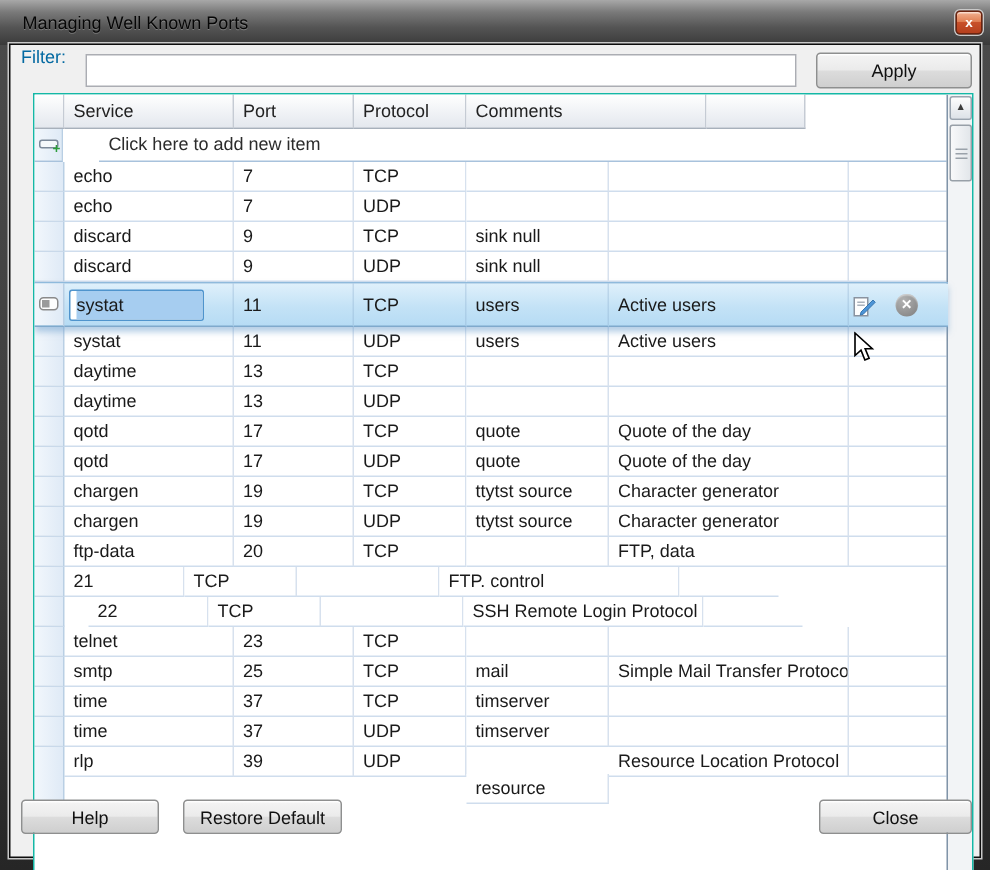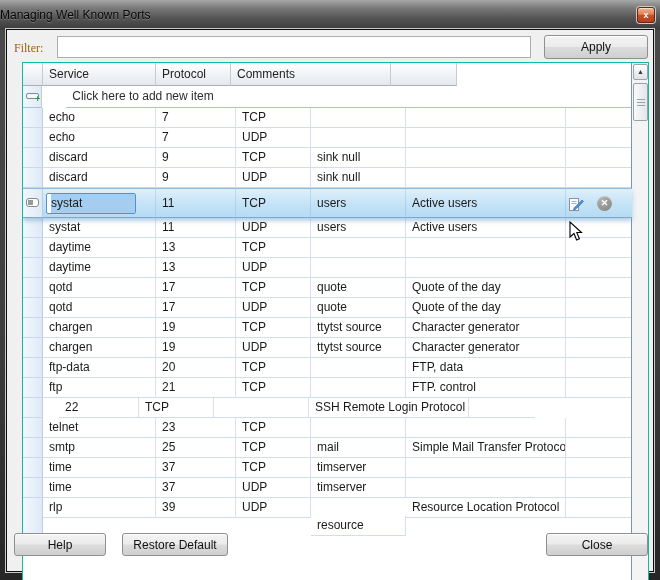--- a/index.html
+++ b/index.html
@@ -2,31 +2,31 @@
 <html><head>
 <meta charset="utf-8">
 <style>
   * { margin:0; padding:0; box-sizing:border-box; }
   html,body { width:660px; height:580px; }
   body { font-family:"Liberation Sans", sans-serif; font-size:12px; color:#1a1a1a; position:relative; overflow:hidden; }
 
   
   .window { position:absolute; inset:0; background:linear-gradient(180deg,#9b9b9b 0px,#6e6e6e 14px,#4a4a4a 30px,#3d3d3d 60%,#262626 100%); }
   .titlebar { position:absolute; left:0; top:0; right:0; height:30px; background:linear-gradient(180deg,#a8a8a8 0,#7a7a7a 8px,#555 18px,#3a3a3a 30px); display:flex; align-items:center; }
-  .title { margin-left:0; color:#060606; font-size:12px; text-shadow:0 1px 0 rgba(255,255,255,.25); }
+  .title { margin-left:15px; color:#060606; font-size:12px; text-shadow:0 1px 0 rgba(255,255,255,.25); }
   .win-close { position:absolute; right:5px; top:7px; width:18px; height:16px; border-radius:3px; border:1px solid #6b2410;
     background:linear-gradient(180deg,#f2b191 0,#e08055 45%,#c8502a 50%,#b5401e 100%);
     box-shadow:0 0 0 1px #c9c9c9, inset 0 1px 0 rgba(255,255,255,.55);
     color:#fff; font-size:9px; font-weight:bold; line-height:14px; text-align:center; cursor:default; }
 
   .client { position:absolute; left:7px; top:30px; right:7px; bottom:9px; background:#f0f0f0;
     box-shadow:0 0 0 1px #0d0d0d, 0 0 0 2px #c9c9c9; }
 
   
-  .filter-label { position:absolute; left:7px; top:11px; color:#a16207;font-family:Liberation Serif, serif; }
+  .filter-label { position:absolute; left:7px; top:1px; color:#0369a1; }
   .filter-input { position:absolute; left:50px; top:6px; width:474px; height:22px; border:1px solid #abadb3; background:#fff; padding:0 5px; font:12px "Liberation Sans",sans-serif; }
   .btn { border:1px solid #8e8f8f; border-radius:3px; font:12px "Liberation Sans",sans-serif; color:#111; text-align:center;
     background:linear-gradient(180deg,#f4f4f4 0,#ebebeb 48%,#dcdcdc 52%,#cfcfcf 100%);
     box-shadow:inset 0 1px 0 rgba(255,255,255,.85); cursor:default; }
   .apply-btn { position:absolute; left:537px; top:5px; width:104px; height:24px; }
 
   
   .grid { position:absolute; left:15px; top:32px; width:627px; height:580px; background:#fff; border:1px solid #14b8a6; overflow:hidden; }
   .grid-inner { position:absolute; left:0; top:0; width:609px; }
   .grid-row, .grid-headrow { display:flex; width:609px; }
@@ -88,20 +88,21 @@
   <div class="client">
     <span class="filter-label">Filter:</span>
     <input class="filter-input" placeholder="" style="">
     <button class="btn apply-btn">Apply</button>
 
     <div class="grid">
       <div class="grid-inner" id="grid-inner">
           <div class="grid-headrow">
             <div class="hcell" style="width: 20px;"></div>
             <div class="hcell" style="width: 113px;">Service</div>
+            <div class="hcell" style="width: 80px;">Port</div>
             <div class="hcell" style="width: 75px;">Protocol</div>
             <div class="hcell" style="width: 160px;">Comments</div>
             <div class="hcell" style="width: 66px;"></div>
           </div>
           <div class="grid-row newrow">
             <div class="icell" style="width: 20px;">
               <div class="newrow-icon"></div>
             </div>
             <div class="cell" style="width: 589px; border-right: none;">Click here to add new item</div>
           </div>
@@ -231,21 +232,20 @@
             <div class="icell" style="width: 20px;"></div>
             <div class="cell" style="width: 113px;">ftp-data</div>
             <div class="cell" style="width: 80px;">20</div>
             <div class="cell" style="width: 75px;">TCP</div>
             <div class="cell" style="width: 95px;"></div>
             <div class="cell" style="width: 160px;">FTP, data</div>
             <div class="cell action-icons" style="width: 66px; border-right: none;"></div>
           </div>
           <div class="grid-row">
             <div class="icell" style="width: 20px;"></div>
-            <div class="cell" style="width: 113px;">ftp</div>
             <div class="cell" style="width: 80px;">21</div>
             <div class="cell" style="width: 75px;">TCP</div>
             <div class="cell" style="width: 95px;"></div>
             <div class="cell" style="width: 160px;">FTP. control</div>
             <div class="cell action-icons" style="width: 66px; border-right: none;"></div>
           </div>
           <div class="grid-row">
             <div class="icell" style="width: 20px;"></div>
             <div class="cell" style="width: 80px; margin-left: 16px;">22</div>
             <div class="cell" style="width: 75px;">TCP</div>

